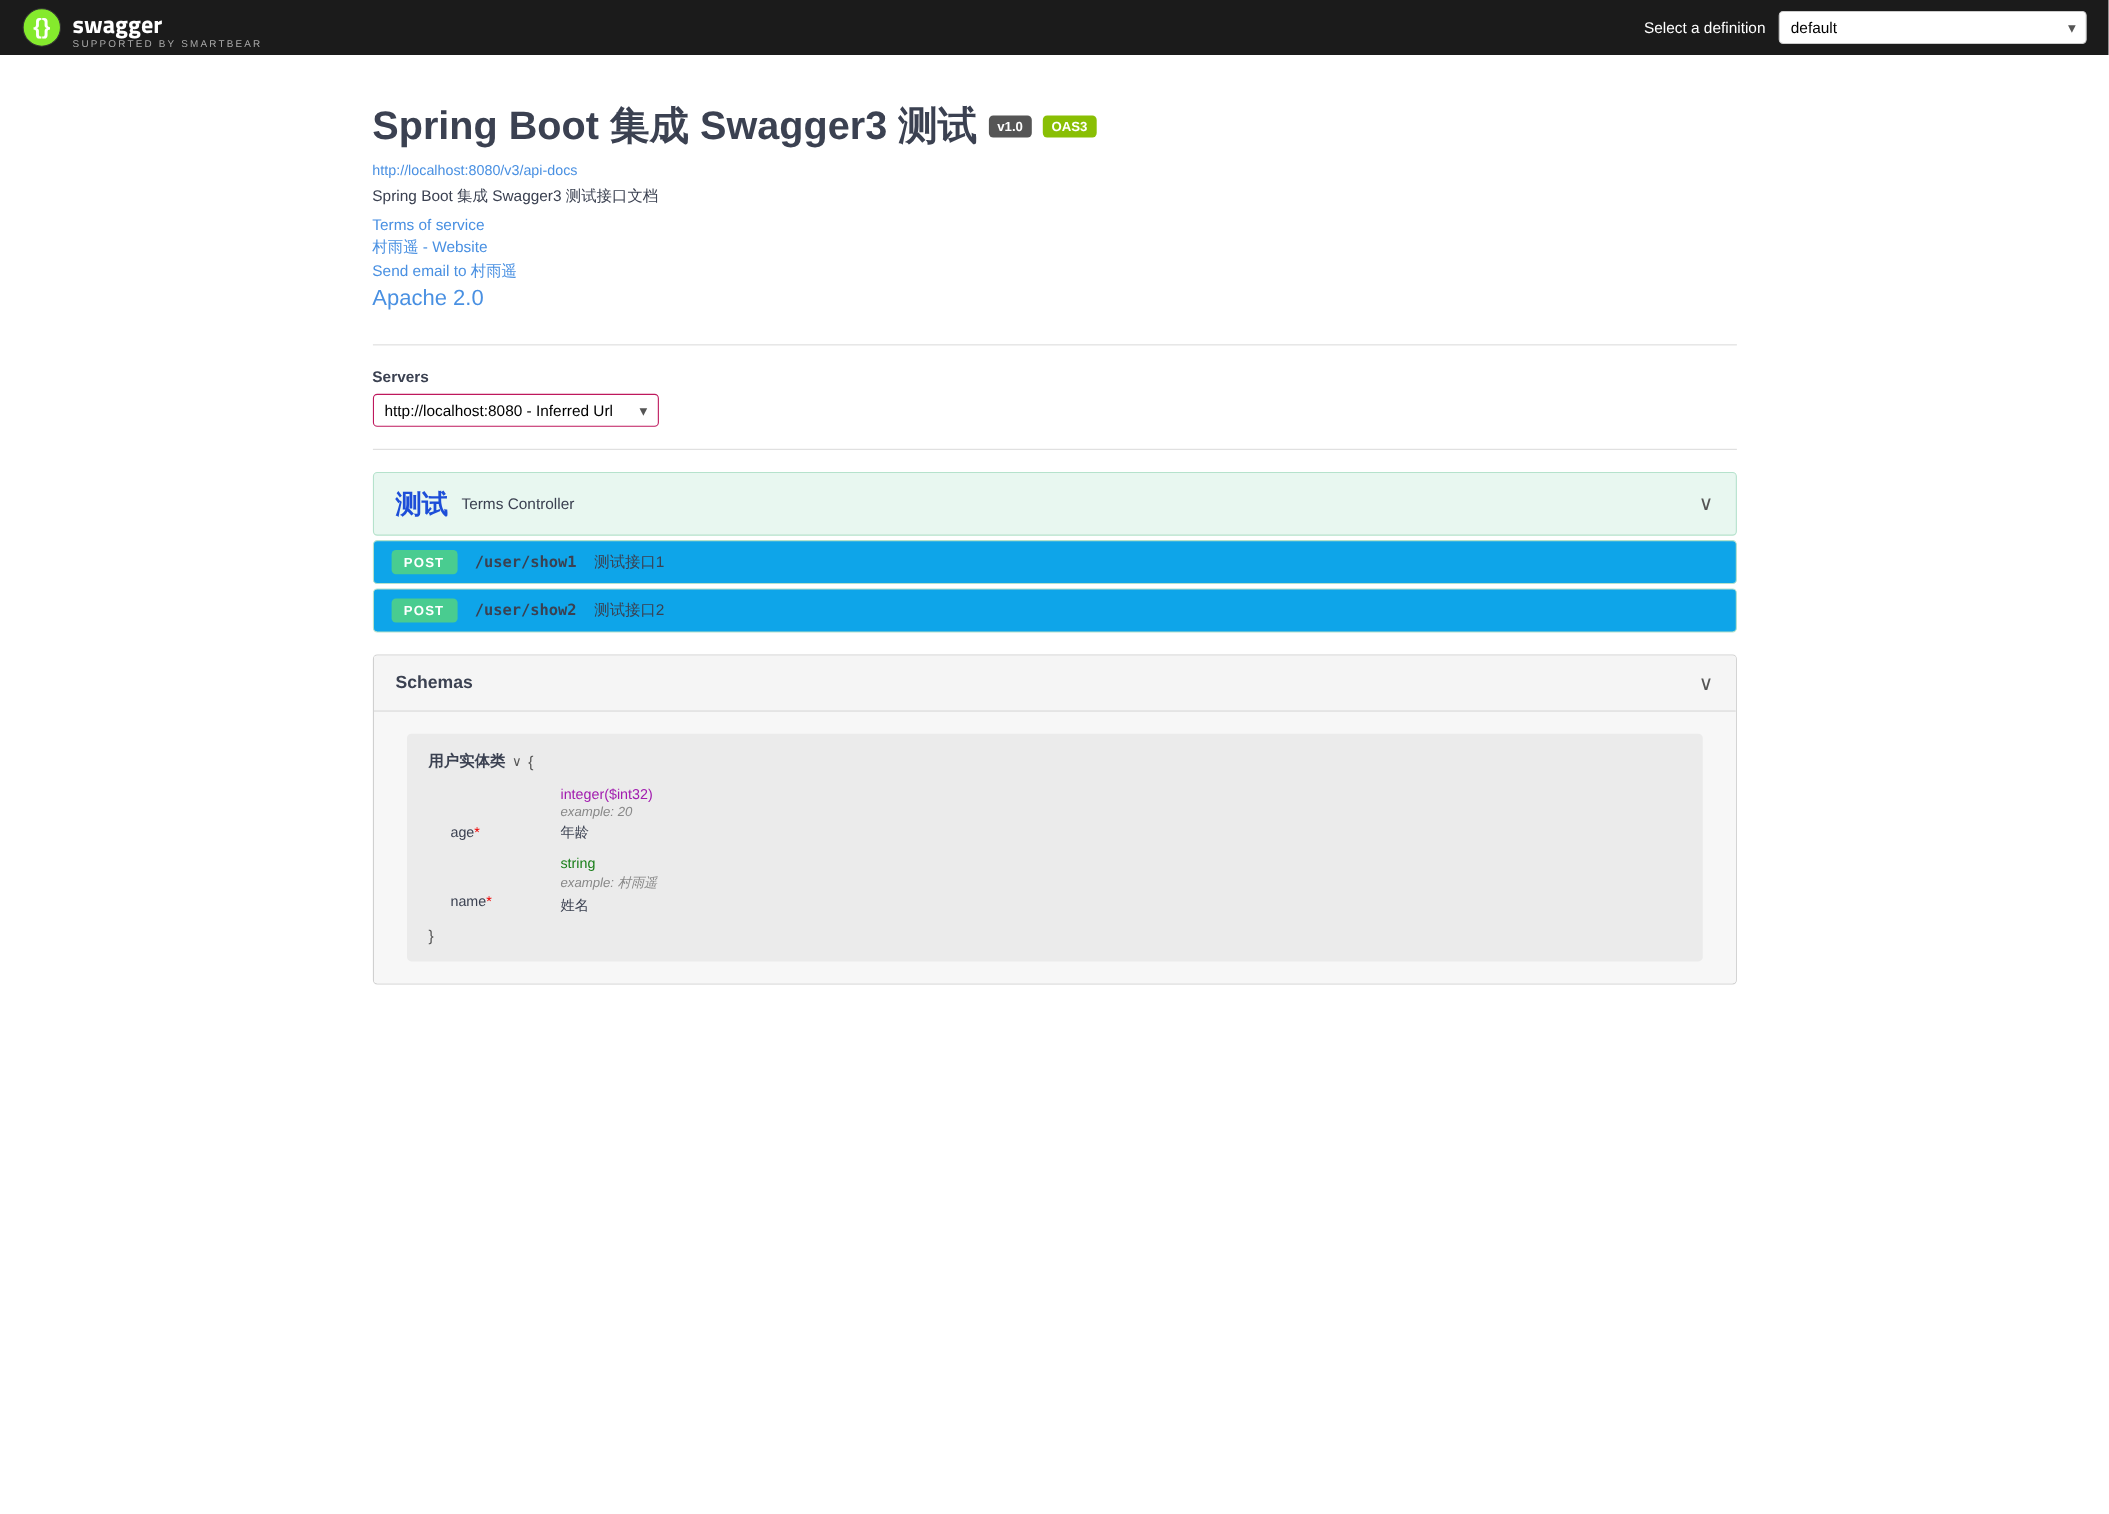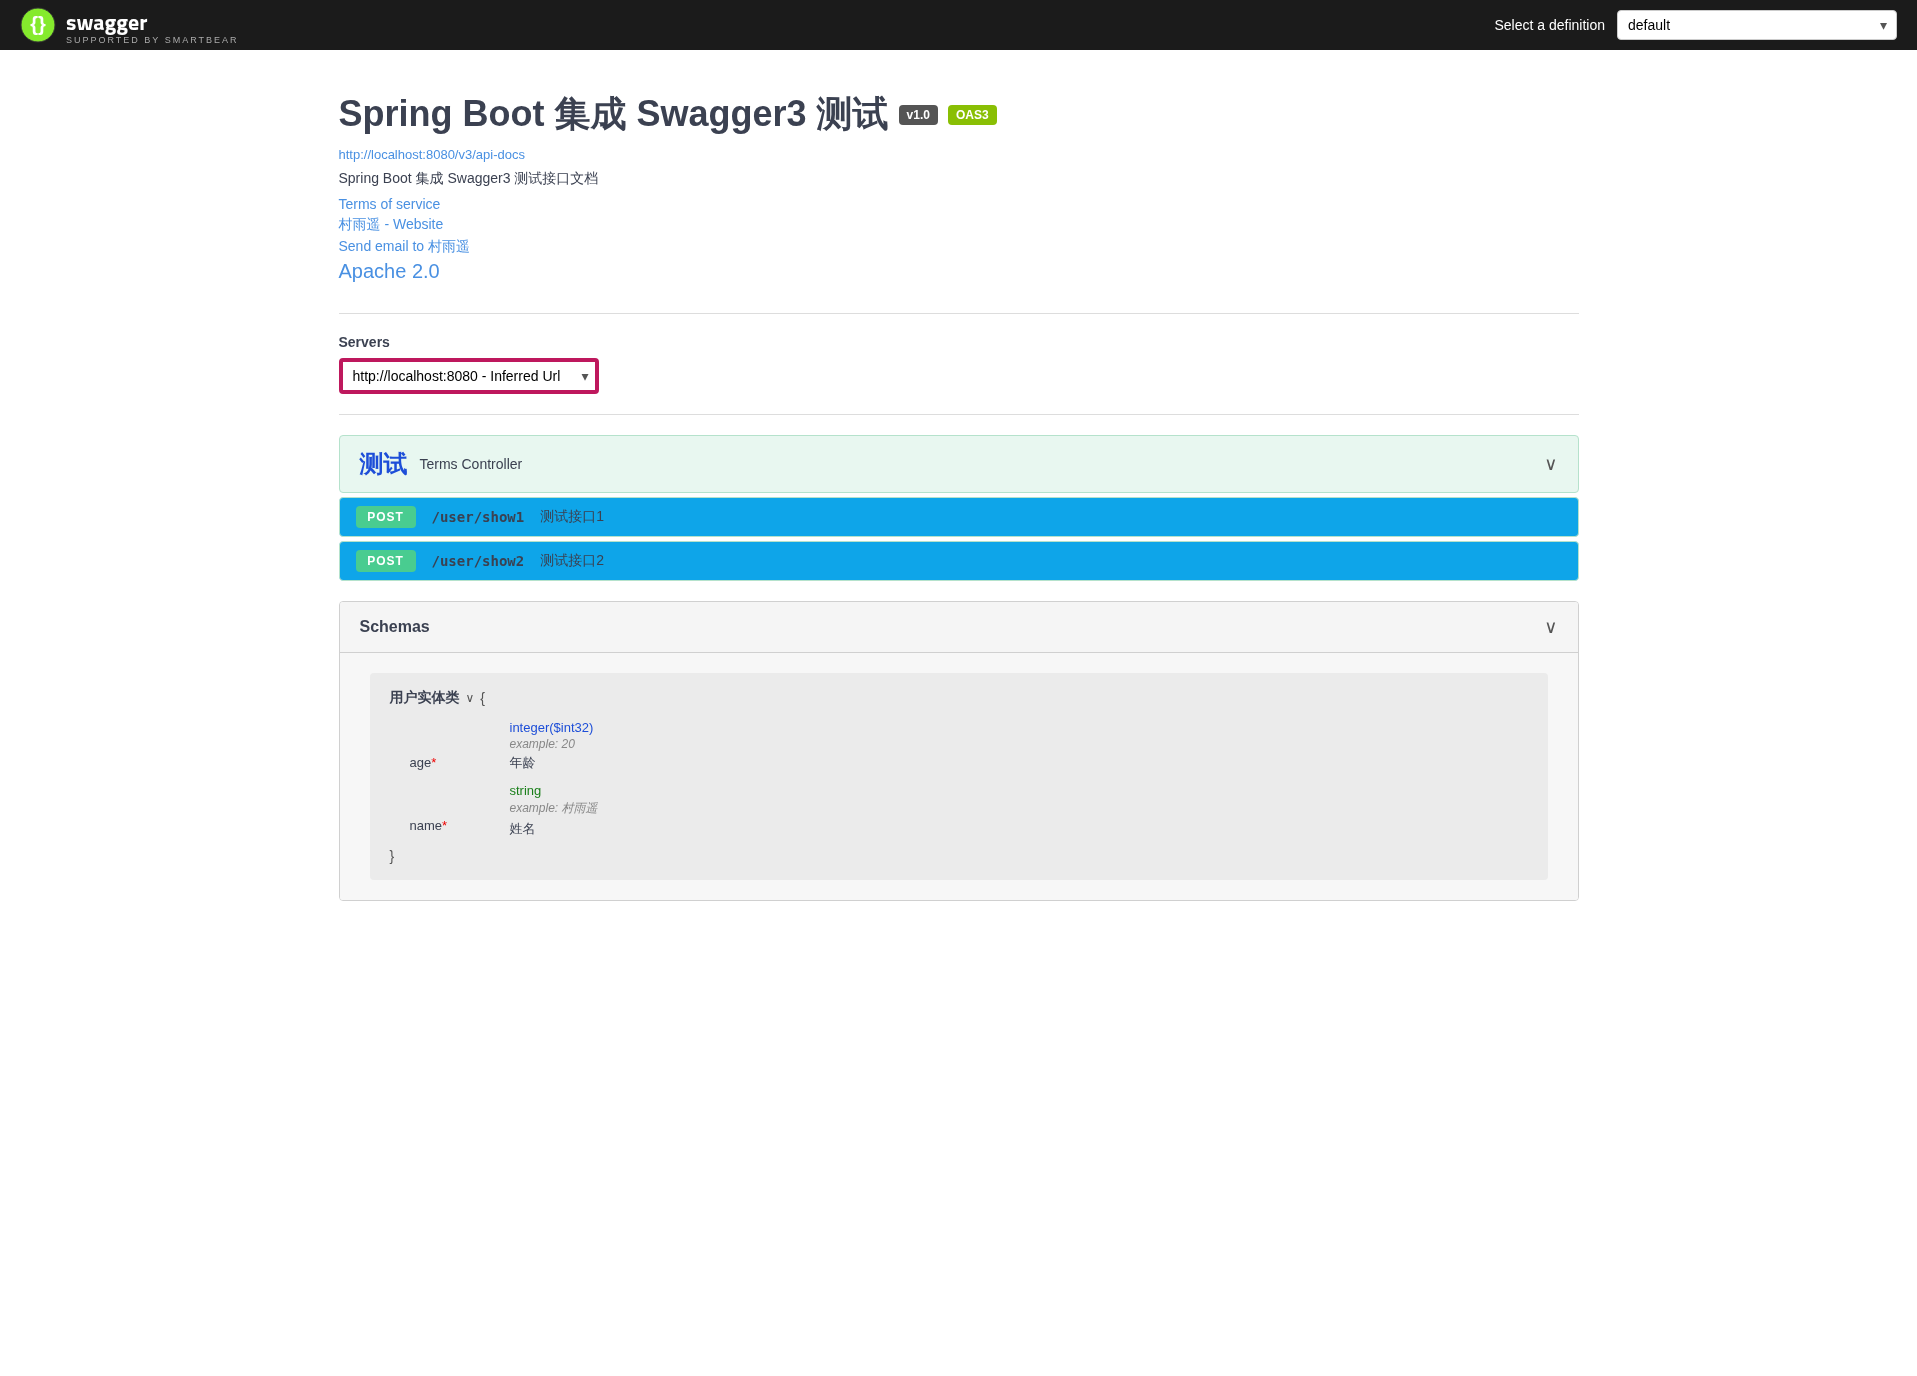--- a/index.html
+++ b/index.html
@@ -145,21 +145,21 @@
       font-weight: bold;
       margin-bottom: 8px;
     }
     .servers-select-wrapper {
       position: relative;
       display: inline-block;
     }
     .servers-select {
       padding: 6px 30px 6px 10px;
       font-size: 14px;
-      border: 4px solid #be185d;
+      border: 1px solid #be185d;
       border-radius: 4px;
       background: #fff;
       appearance: none;
       min-width: 260px;
       cursor: pointer;
     }
     .servers-select-arrow {
       position: absolute;
       right: 10px;
       top: 50%;
@@ -304,21 +304,21 @@
       margin-top: 36px;
     }
     .field-required {
       color: #e00;
     }
     .field-type {
       font-size: 13px;
       color: #55a;
     }
     .field-type-int {
-      color: #1d4ed8;
+      color: #a21caf;
     }
     .field-type-str {
       color: #1a7f1a;
     }
     .field-example {
       font-size: 12px;
       color: #888;
       font-style: italic;
       margin-top: 2px;
     }

